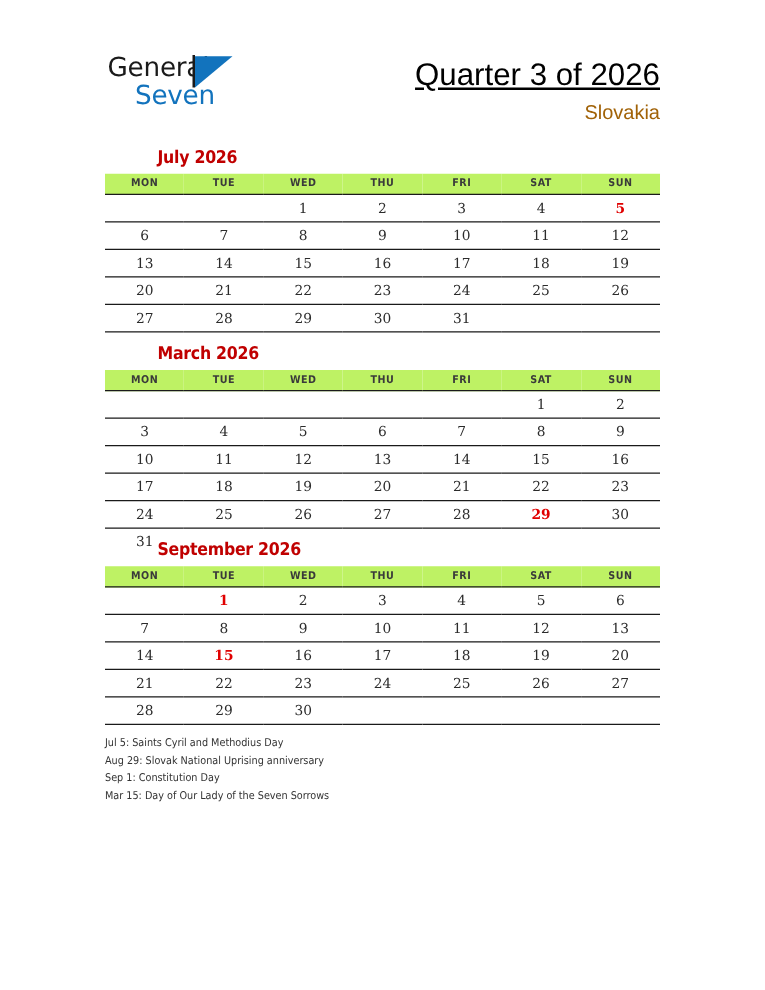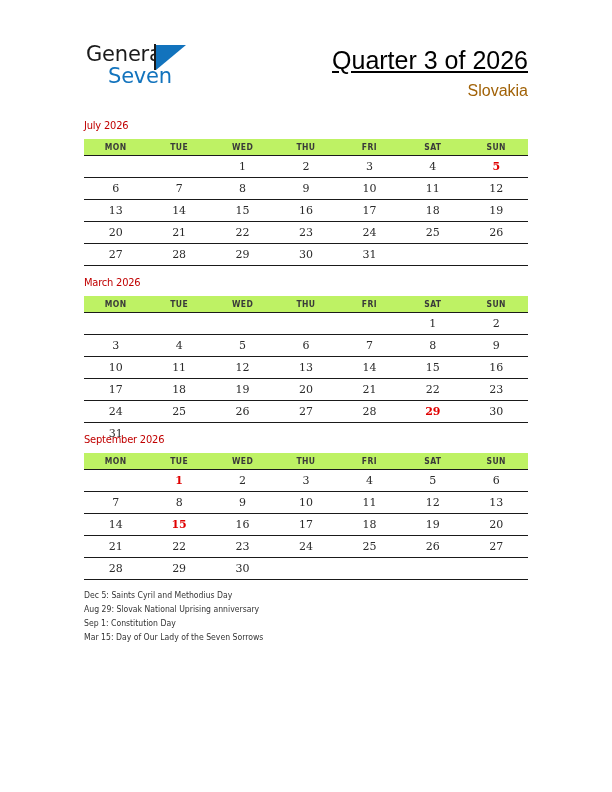--- a/index.html
+++ b/index.html
@@ -104,28 +104,29 @@
   .month-block {
     position: absolute;
     left: 84px;
     width: 444px;
   }
   #month-0 { top: 8px; }
   #month-1 { top: 165px; }
   #month-2 { top: 322px; }
 
   .month-title {
-    font-size: 11px;
-    font-weight: normal;
+    font-size: 14px;
+    font-weight: bold;
     color: #c00000;
     font-family: "DejaVu Sans Condensed", "Liberation Sans Narrow", "Liberation Sans", sans-serif;
     letter-spacing: -0.2px;
     height: 18px;
     line-height: 16px;
     margin-bottom: 3px;
+    margin-left: 42px;
   }
 
   table.cal {
     border-collapse: collapse;
     width: 444px;
     table-layout: fixed;
   }
   table.cal th {
     background: #bef264;
     font-size: 8.5px;
@@ -385,17 +386,17 @@
             <td class="empty"></td>
             <td class="empty"></td>
             <td class="empty"></td>
           </tr>
         </tbody>
       </table>
     </div>
   </div>
 
 <div class="footnotes" id="footnotes-container">
-    <div class="footnote">Dec 5: Saints Cyril and Methodius Day</div>
+    <div class="footnote">Jul 5: Saints Cyril and Methodius Day</div>
     <div class="footnote">Aug 29: Slovak National Uprising anniversary</div>
     <div class="footnote">Sep 1: Constitution Day</div>
     <div class="footnote">Mar 15: Day of Our Lady of the Seven Sorrows</div>
   </div>
 
 </body></html>

